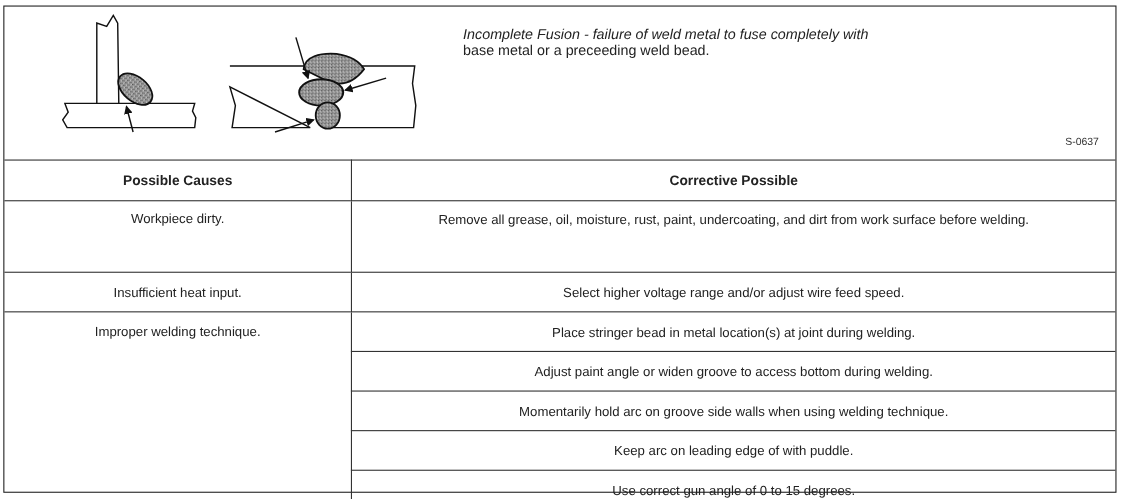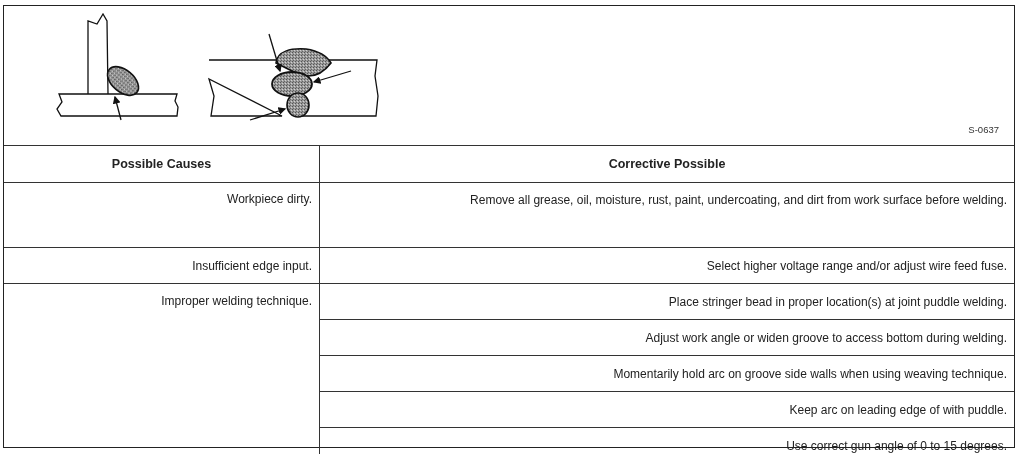--- a/index.html
+++ b/index.html
@@ -8,21 +8,21 @@
     .frame { position: absolute; left: 3px; top: 5px; width: 1012px; height: 443px;
              border: 1.5px solid #222; box-sizing: border-box; }
     .figure-area { position: absolute; left: 0; top: 0; width: 100%; height: 140px; }
     .figure-svg { position: absolute; left: -3px; top: -5px; width: 400px; height: 140px; }
     .desc { position: absolute; left: 417px; top: 18px; font-size: 13px; line-height: 14.5px; color: #222; }
     .desc .line1 { font-style: italic; display: block; }
     .desc .line2 { display: block; }
     .fig-id { position: absolute; right: 15px; top: 118px; font-size: 9.5px; color: #333; text-align: right; }
     table.causes { position: absolute; left: 0; top: 139px; width: 100%; border-collapse: collapse;
                    font-size: 12px; color: #222; }
-    table.causes th, table.causes td { border-top: 1.3px solid #333; padding: 0 7px; text-align: right;
+    table.causes th, table.causes td { border-top: 1.3px solid #333; padding: 0 7px; text-align: center;
                    vertical-align: top; }
     table.causes th { font-weight: bold; text-align: center; height: 36px; vertical-align: middle; font-size: 12.5px; }
     table.causes .c1 { width: 301px; border-right: 1.3px solid #333; margin-left: 24px; }
     table.causes td { height: 35px; vertical-align: middle; }
     table.causes tr.tall td { height: 54px; vertical-align: top; padding-top: 9px; line-height: 15px; }
     table.causes tr.tall td.c2 { padding-top: 10px; }
     table.causes td.rowspan { vertical-align: top; padding-top: 10px; }
   </style>
 </head>
 <body>
@@ -52,48 +52,52 @@
       <g stroke="#111" stroke-width="1.3" fill="#fff">
         <path d="M208,59 L278,59 M316,59 L376,59 L374,75 L377,95 L375,115 L296,115 M281,115 L210,115 L213,95 L208,78 Z"></path>
         <path d="M275,62 C276,50 290,47 305,48 C318,50 326,55 330,62 C320,75 308,78 295,72 Z" fill="url(#stipple)" stroke-width="1.6"></path>
         <ellipse cx="291" cy="83" rx="20" ry="12" fill="url(#stipple)" stroke-width="1.8"></ellipse>
         <ellipse cx="297" cy="104" rx="11" ry="12" fill="url(#stipple)" stroke-width="1.6"></ellipse>
         <line x1="268" y1="33" x2="279" y2="70" marker-end="url(#arrowhead)"></line>
         <line x1="350" y1="70" x2="313" y2="81" marker-end="url(#arrowhead)"></line>
         <line x1="249" y1="119" x2="284" y2="108" marker-end="url(#arrowhead)"></line>
       </g>
     </svg>
+    <div class="desc">
+      <span class="line1">Incomplete Fusion - failure of weld metal to fuse completely with</span>
+      <span class="line2">base metal or a preceeding weld bead.</span>
+    </div>
     <div class="fig-id">S-0637</div>
   </div>
 
   <table class="causes">
     <thead>
       <tr>
         <th class="c1">Possible Causes</th>
         <th class="c2">Corrective Possible</th>
       </tr>
     </thead>
     <tbody>
       <tr class="tall">
         <td class="c1">Workpiece dirty.</td>
         <td class="c2">Remove all grease, oil, moisture, rust, paint, undercoating, and dirt from work surface before welding.</td>
       </tr>
       <tr>
-        <td class="c1">Insufficient edge input.</td>
-        <td class="c2">Select higher voltage range and/or adjust wire feed fuse.</td>
+        <td class="c1">Insufficient heat input.</td>
+        <td class="c2">Select higher voltage range and/or adjust wire feed speed.</td>
       </tr>
       <tr>
         <td class="c1 rowspan" rowspan="5">Improper welding technique.</td>
-        <td class="c2">Place stringer bead in proper location(s) at joint puddle welding.</td>
+        <td class="c2">Place stringer bead in metal location(s) at joint during welding.</td>
       </tr>
       <tr>
-        <td class="c2">Adjust work angle or widen groove to access bottom during welding.</td>
+        <td class="c2">Adjust paint angle or widen groove to access bottom during welding.</td>
       </tr>
       <tr>
-        <td class="c2">Momentarily hold arc on groove side walls when using weaving technique.</td>
+        <td class="c2">Momentarily hold arc on groove side walls when using welding technique.</td>
       </tr>
       <tr>
         <td class="c2">Keep arc on leading edge of with puddle.</td>
       </tr>
       <tr>
         <td class="c2">Use correct gun angle of 0 to 15 degrees.</td>
       </tr>
     </tbody>
   </table>
 </div>

